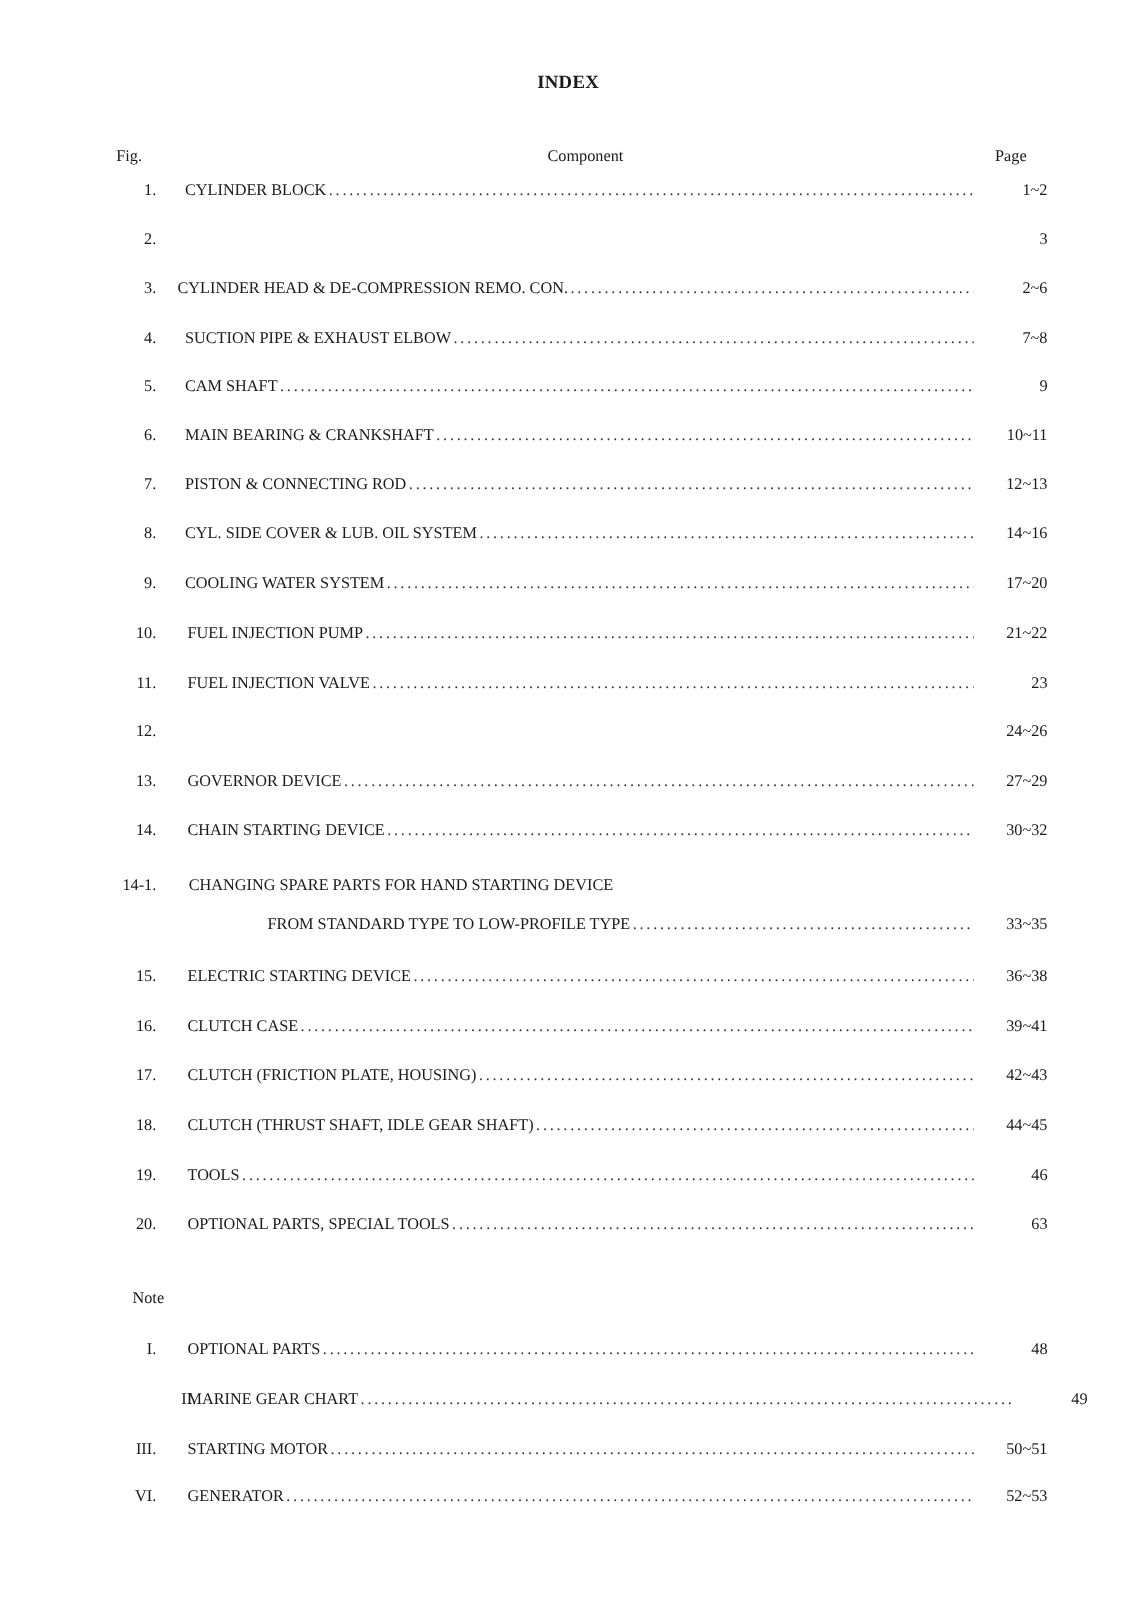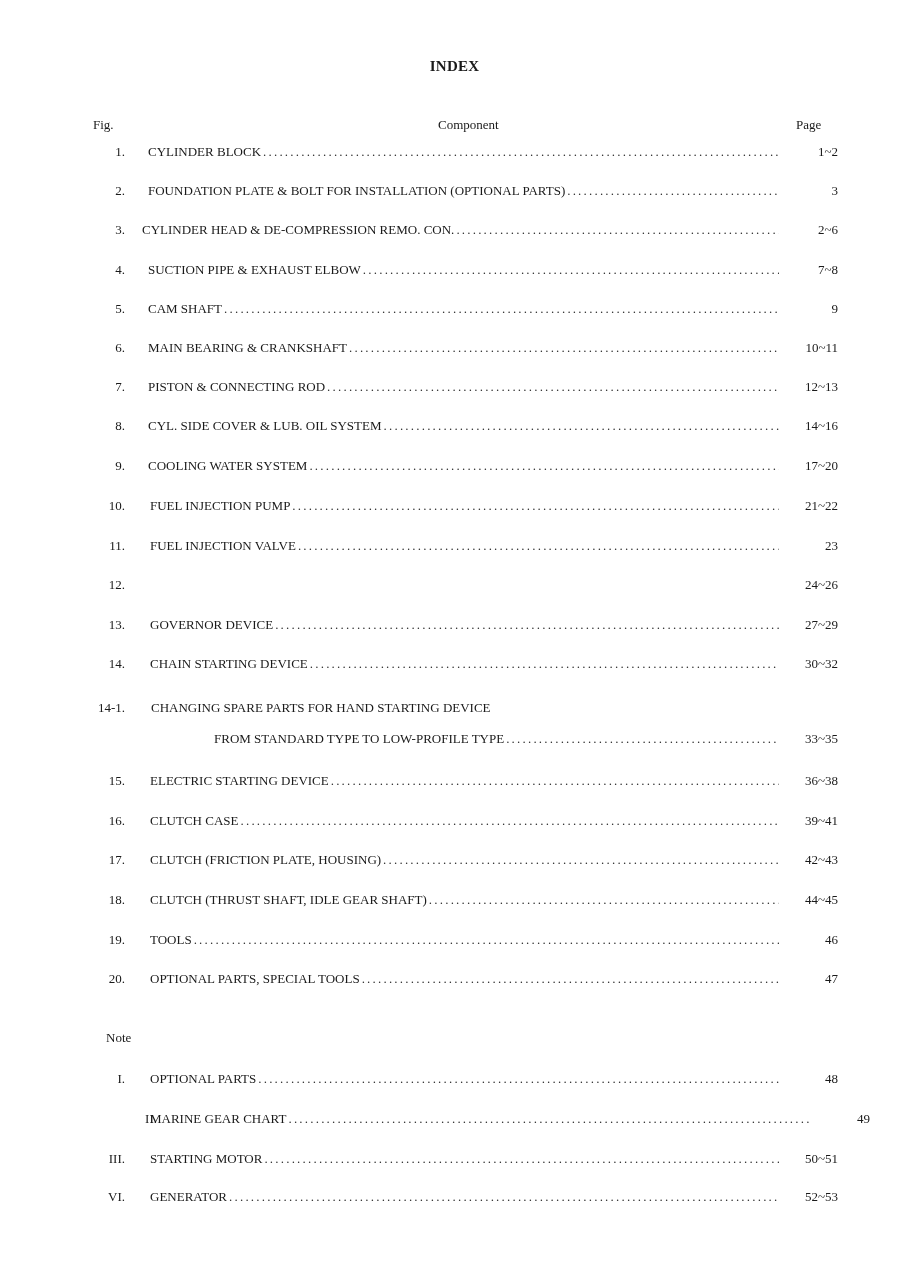--- a/index.html
+++ b/index.html
@@ -32,24 +32,20 @@
     <div class="row" style="top: 144px;">
       <span class="num">1.</span>
       <span class="label" style="left: 148px;">
         <span class="txt">CYLINDER BLOCK</span>
         <span class="dots"></span>
       </span>
       <span class="pg">1~2</span>
     </div>
     <div class="row" style="top: 183px;">
       <span class="num">2.</span>
-      <span class="label" style="left: 148px;">
-        <span class="txt">FOUNDATION PLATE &amp; BOLT FOR INSTALLATION (OPTIONAL PARTS)</span>
-        <span class="dots"></span>
-      </span>
       <span class="pg">3</span>
     </div>
     <div class="row" style="top: 222px;">
       <span class="num">3.</span>
       <span class="label" style="left: 142px; font-family: Liberation Serif, serif;">
         <span class="txt">CYLINDER HEAD &amp; DE-COMPRESSION REMO. CON.</span>
         <span class="dots"></span>
       </span>
       <span class="pg">2~6</span>
     </div>
@@ -189,21 +185,21 @@
         <span class="dots"></span>
       </span>
       <span class="pg">46</span>
     </div>
     <div class="row" style="top: 971px;">
       <span class="num">20.</span>
       <span class="label" style="left: 150px;">
         <span class="txt">OPTIONAL PARTS, SPECIAL TOOLS</span>
         <span class="dots"></span>
       </span>
-      <span class="pg">47</span>
+      <span class="pg">63</span>
     </div>
   </div>
 
 <div class="note">Note</div>
 <div id="notes">
     <div class="row" style="top: 1071px;">
       <span class="num">I.</span>
       <span class="label" style="left: 150px;">
         <span class="txt">OPTIONAL PARTS</span>
         <span class="dots"></span>

